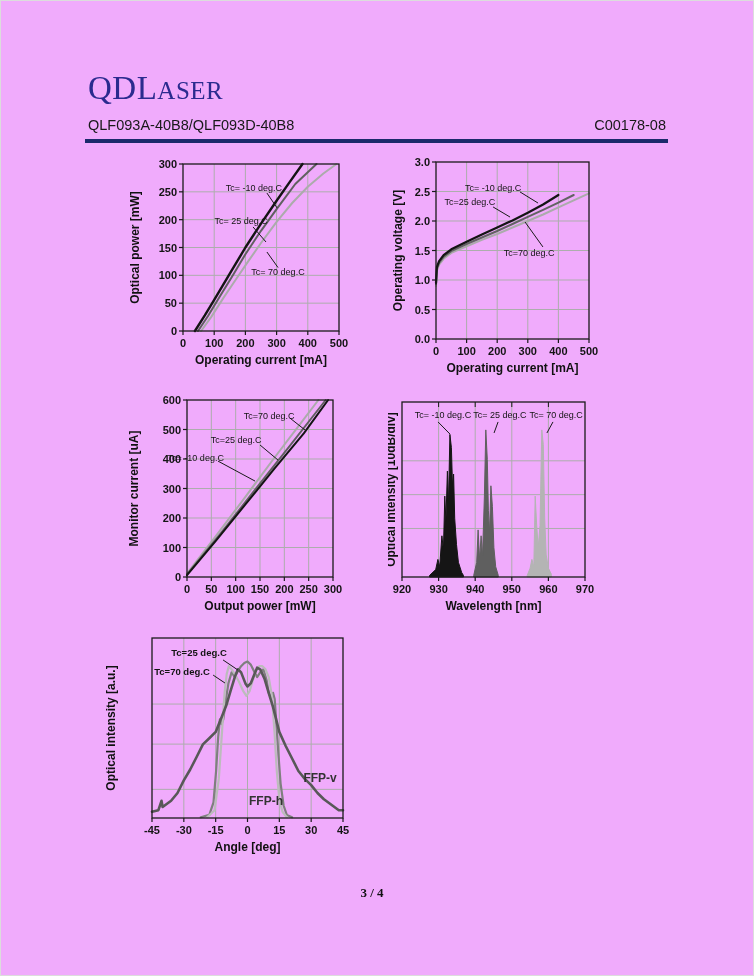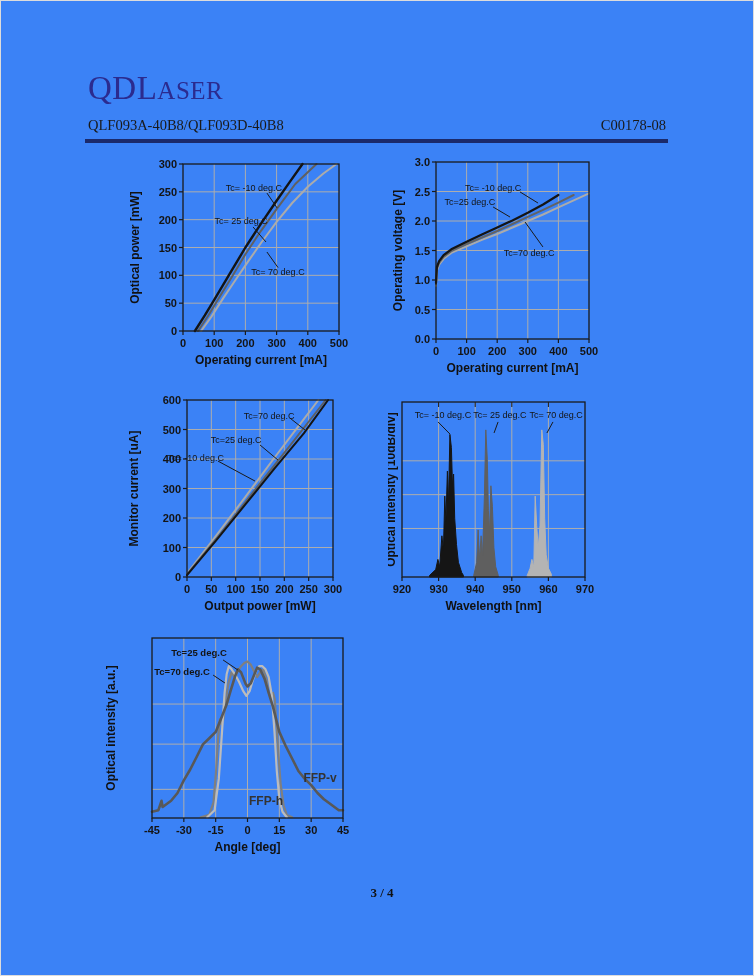--- a/index.html
+++ b/index.html
@@ -1,46 +1,46 @@
 <!DOCTYPE html>
 <html><head>
 <meta charset="utf-8">
 <style>
   html,body{margin:0;padding:0;background:#e9e9e9;}
   .page{
-    position:relative;width:754px;height:976px;background:#3b82f6;
+    position:relative;width:754px;height:976px;background:#f0abfc;
     font-family:"Liberation Sans",sans-serif;
     box-shadow:inset 0 0 0 1px #dcdcdc;
     overflow:hidden;
   }
   .logo{
     position:absolute;left:88px;top:70px;
     font-family:"Liberation Serif",serif;color:#2b2b8f;
     letter-spacing:0.5px;white-space:nowrap;
   }
   .logo .lg{font-size:33px;}
   .logo .sm{font-size:25px;}
   .subhead{
     position:absolute;left:88px;top:117px;width:578px;
     display:flex;justify-content:space-between;
-    font-family:Liberation Serif, serif;font-size:14.5px;color:#191919;
+    font-family:Liberation Sans, sans-serif;font-size:14.5px;color:#191919;
   }
   .rule{position:absolute;left:85px;top:139px;width:583px;height:4px;background:#1b2a6b;}
   .chart{position:absolute;}
   .c1{left:100px;top:150px;}
   .c2{left:390px;top:148px;}
   .c3{left:105px;top:388px;}
   .c4{left:388px;top:390px;}
   .c5{left:95px;top:630px;}
   svg text{font-family:"Liberation Sans",sans-serif;}
   .tick{font-size:11px;font-weight:bold;fill:#141414;}
   .axtitle{font-size:12px;font-weight:bold;fill:#111111;}
   .pageno{
     position:absolute;left:0;top:885px;width:744px;text-align:center;
-    font-family:"Liberation Serif",serif;font-weight:bold;font-size:13px;color:#111;padding-left:10px;
+    font-family:"Liberation Serif",serif;font-weight:bold;font-size:13px;color:#111;
   }
 </style>
 </head>
 <body>
 
 <div class="page">
 
   <div class="logo"><span class="lg">QDL</span><span class="sm">ASER</span></div>
 
   <div class="subhead">

